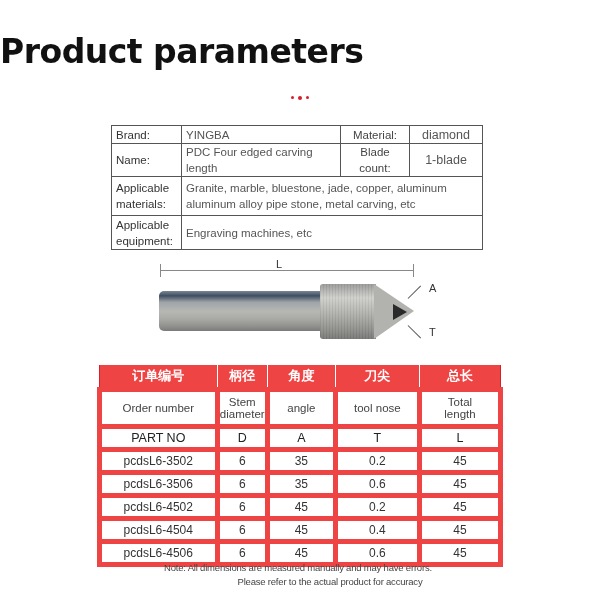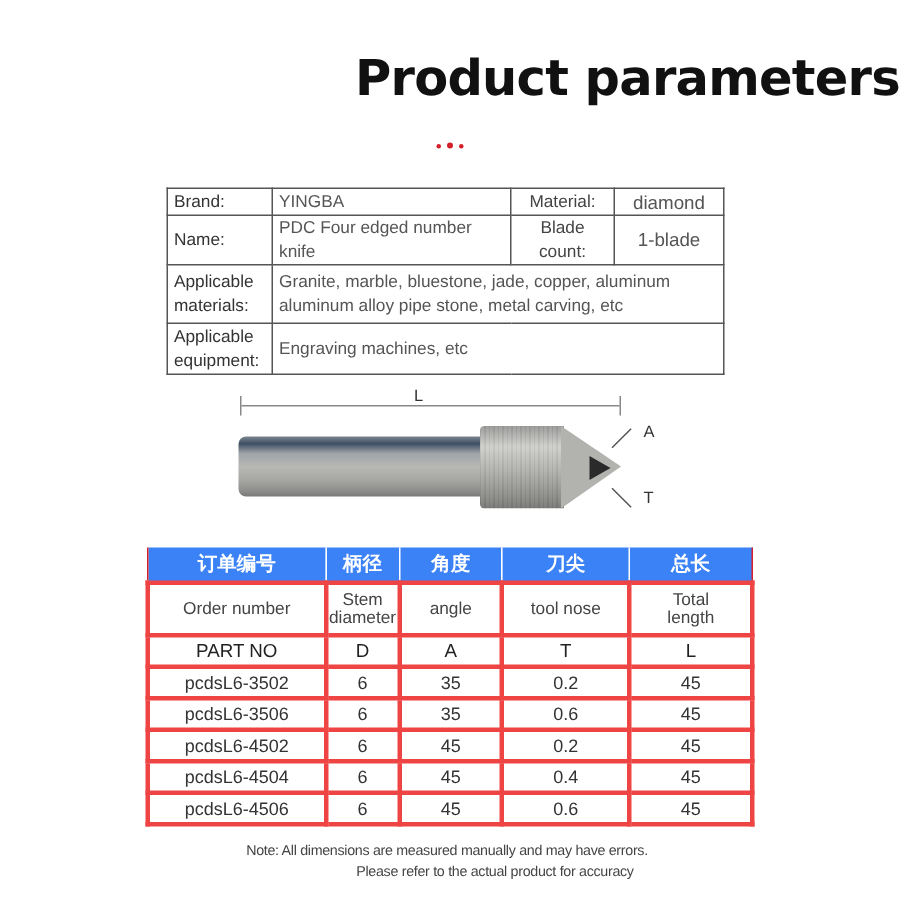--- a/index.html
+++ b/index.html
@@ -1,17 +1,17 @@
 <!DOCTYPE html>
 <html><head>
 <meta charset="utf-8">
 <style>
   html, body { margin:0; padding:0; background:#ffffff; }
   body { width:600px; height:600px; position:relative; overflow:hidden; font-family:"Liberation Sans", sans-serif; color:#333; }
-  .title { position:absolute; left:0; top:32px; width:600px; text-align:right; font-family:"DejaVu Sans", sans-serif; font-weight:bold; font-size:33px; color:#111; letter-spacing:-0.5px; }
+  .title { position:absolute; left:0; top:32px; width:600px; text-align:left; font-family:"DejaVu Sans", sans-serif; font-weight:bold; font-size:33px; color:#111; letter-spacing:-0.5px; }
   .dots { position:absolute; left:0; top:95px; width:600px; text-align:center; line-height:4px; }
   .dots span { display:inline-block; background:#d4202a; border-radius:50%; vertical-align:middle; margin:0 2px; }
   .dots .s { width:3px; height:3px; }
   .dots .b { width:4px; height:4px; }
 
   
   table.spec { position:absolute; left:111px; top:125px; width:372px; border-collapse:collapse; font-size:11.5px; color:#444; }
   table.spec td { border:1px solid #555; padding:0 4px; vertical-align:middle; line-height:16px; }
   table.spec .lbl { color:#333; width:61px; padding-right:4px; }
   table.spec .val { color:#555; }
@@ -33,24 +33,24 @@
                linear-gradient(to bottom,#9a9a98 0%,#cfcfcc 25%,#b0b0ad 55%,#8d8d8a 85%,#787876 100%); }
   .cone { position:absolute; left:224px; top:29px; width:0; height:0; border-top:27px solid transparent; border-bottom:28px solid transparent; border-left:40px solid #b2b2af; }
   .tip { position:absolute; left:243px; top:49px; width:0; height:0; border-top:8px solid transparent; border-bottom:8px solid transparent; border-left:14px solid #2a2a2a; }
   .lbl-a { position:absolute; left:279px; top:27px; font-size:11px; color:#333; }
   .lbl-t { position:absolute; left:279px; top:71px; font-size:11px; color:#333; }
   .ang1 { position:absolute; left:258px; top:43px; width:18px; height:1px; background:#555; transform:rotate(-45deg); transform-origin:left center; }
   .ang2 { position:absolute; left:258px; top:70px; width:18px; height:1px; background:#555; transform:rotate(45deg); transform-origin:left center; }
 
   
   table.order { position:absolute; left:97px; top:365px; width:406px; border-collapse:collapse; font-size:12px; color:#333; }
-  table.order th { background:#3b82f6; color:#fff; font-family:"DejaVu Sans", sans-serif; font-weight:bold; font-size:13px; height:22px; border-left:1px solid #fff; border-right:1px solid #fff; padding:0; }
+  table.order th { background:#ef4444; color:#fff; font-family:"DejaVu Sans", sans-serif; font-weight:bold; font-size:13px; height:22px; border-left:1px solid #fff; border-right:1px solid #fff; padding:0; }
   table.order th:first-child { border-left:1px solid #d4202a; }
   table.order th:last-child { border-right:1px solid #d4202a; }
-  table.order td { border:3px solid #ef4444; text-align:center; padding:0; height:18px; line-height:14px; }
+  table.order td { border:5px solid #ef4444; text-align:center; padding:0; height:18px; line-height:14px; }
   table.order tr.sub td { height:32px; font-size:11.5px; color:#444; line-height:12px; }
   table.order tr.partno td { font-size:12.5px; color:#222; }
   .c1 { width:115px; } .c2 { width:47px; } .c3 { width:66px; } .c4 { width:82px; } .c5 { width:79px; }
 
   .note { position:absolute; left:0; width:596px; text-align:center; font-size:9.5px; color:#444; letter-spacing:-0.2px; }
   .note.n1 { top:562px; } .note.n2 { top:576px;margin-left:32px; }
 </style>
 </head>
 <body>
 
@@ -62,21 +62,21 @@
 <table class="spec">
   <tbody>
       <tr class="r1">
     <td class="lbl">Brand:</td>
     <td class="val" style="width:150px">YINGBA</td>
     <td class="ctr" style="width:60px">Material:</td>
     <td class="ctr val" style="font-size:12.5px">diamond</td>
   </tr>
   <tr class="r2">
     <td class="lbl">Name:</td>
-    <td class="val">PDC Four edged number knife</td>
+    <td class="val">PDC Four edged carving length</td>
     <td class="ctr">Blade count:</td>
     <td class="ctr val" style="font-size:12.5px">1-blade</td>
   </tr>
   <tr class="r3">
     <td class="lbl">
       <div>Applicable</div>
       <div>materials:</div>
     </td>
     <td class="val" colspan="3">
       <div>Granite, marble, bluestone, jade, copper, aluminum</div>

